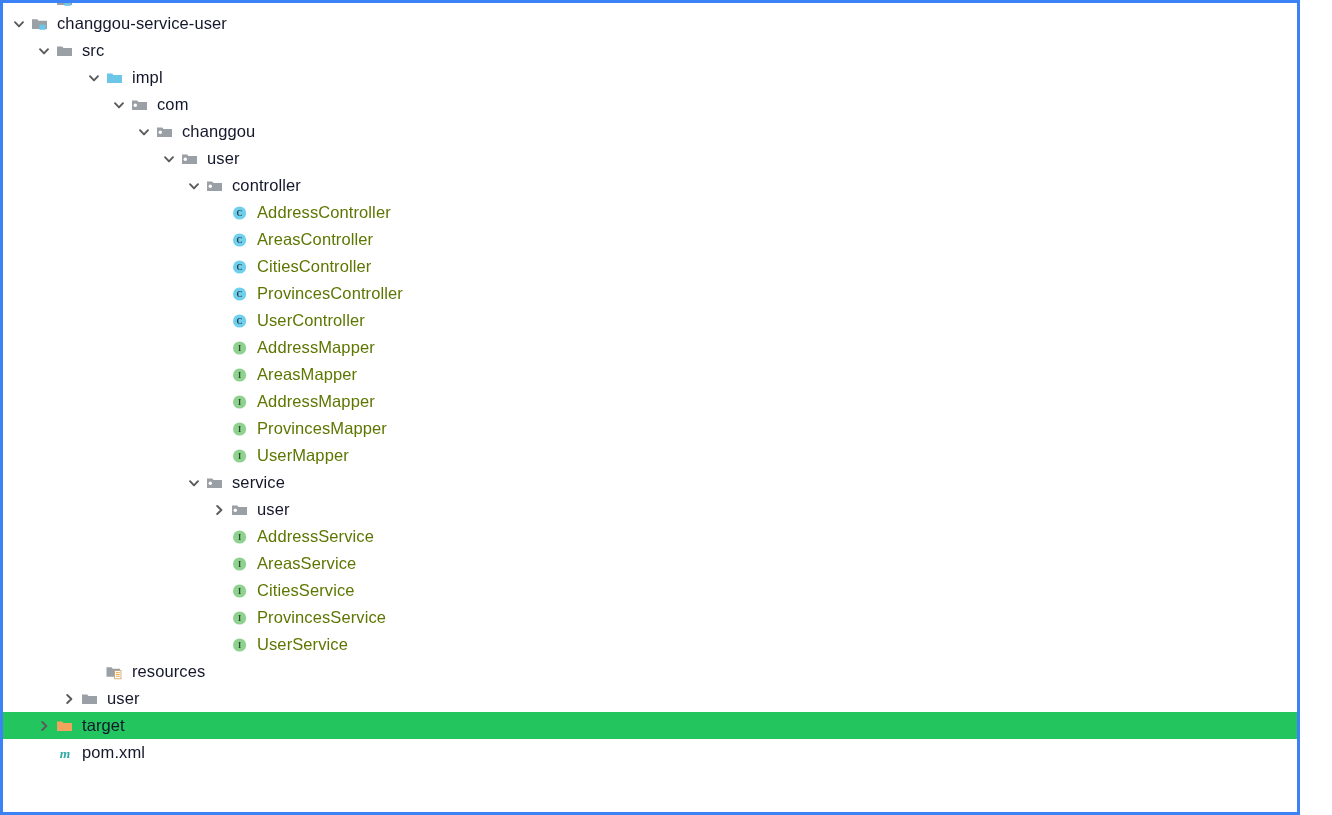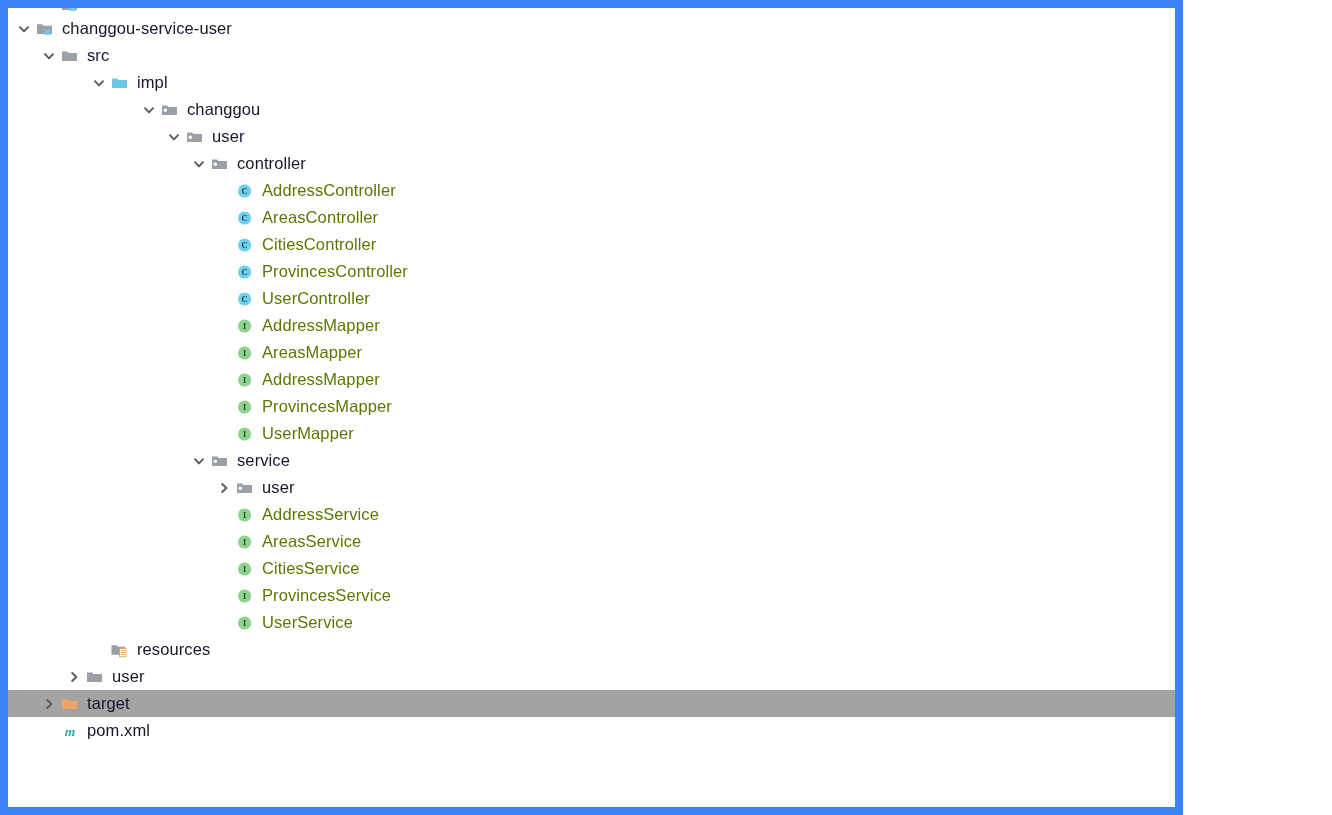--- a/index.html
+++ b/index.html
@@ -7,22 +7,22 @@
     margin: 0; padding: 0;
     background: #ffffff;
   }
   body {
     width: 1332px; height: 815px;
     font-family: "Liberation Sans", sans-serif;
     overflow: hidden;
   }
   #frame {
     position: relative;
-    width: 1183px; height: 815px;
-    border: 8px solid #3b82f6;
+    width: 1300px; height: 815px;
+    border: 3px solid #3b82f6;
     background: #ffffff;
     overflow: hidden;
   }
   #tree {
     position: absolute;
     top: 0; left: 0; right: 0;
     padding: 0;
   }
   .row {
     position: relative;
@@ -31,21 +31,21 @@
     align-items: center;
     white-space: nowrap;
     font-size: 16.5px;
     line-height: 27px;
   }
   .row.clipped-top {
     height: 7px;
     overflow: hidden;
     align-items: flex-end;
   }
-  .row.highlight { background: #a3a3a3; }
+  .row.highlight { background: #22c55e; }
 
   .twisty {
     width: 22px;
     min-width: 22px;
     height: 27px;
     display: flex;
     align-items: center;
     justify-content: center;
     color: #5a5a5a;
   }
@@ -116,20 +116,35 @@
           </svg>
         </div>
         <div class="ico">
           <svg width="18" height="16" viewBox="0 0 18 16">
             <path d="M1 3.4h5.2l1.3 1.6H16v8H1z" fill="#6cc6e8"></path>
           </svg>
         </div>
         <span class="label plain-dark">impl</span>
       </div>
       <div class="row">
+        <div style="width: 105px; min-width: 105px; height: 27px;"></div>
+        <div class="twisty">
+          <svg width="12" height="12" viewBox="0 0 12 12">
+            <path d="M2 4.2 L6 8.4 L10 4.2" fill="none" stroke="#5a5a5a" stroke-width="1.9" stroke-linecap="round" stroke-linejoin="round"></path>
+          </svg>
+        </div>
+        <div class="ico">
+          <svg width="18" height="16" viewBox="0 0 18 16">
+            <path d="M1 3.4h5.2l1.3 1.6H16v8H1z" fill="#9aa0a6"></path>
+            <circle cx="4.3" cy="8.2" r="1.7" fill="#ffffff"></circle>
+          </svg>
+        </div>
+        <span class="label plain-dark">com</span>
+      </div>
+      <div class="row">
         <div style="width: 130px; min-width: 130px; height: 27px;"></div>
         <div class="twisty">
           <svg width="12" height="12" viewBox="0 0 12 12">
             <path d="M2 4.2 L6 8.4 L10 4.2" fill="none" stroke="#5a5a5a" stroke-width="1.9" stroke-linecap="round" stroke-linejoin="round"></path>
           </svg>
         </div>
         <div class="ico">
           <svg width="18" height="16" viewBox="0 0 18 16">
             <path d="M1 3.4h5.2l1.3 1.6H16v8H1z" fill="#9aa0a6"></path>
             <circle cx="4.3" cy="8.2" r="1.7" fill="#ffffff"></circle>

